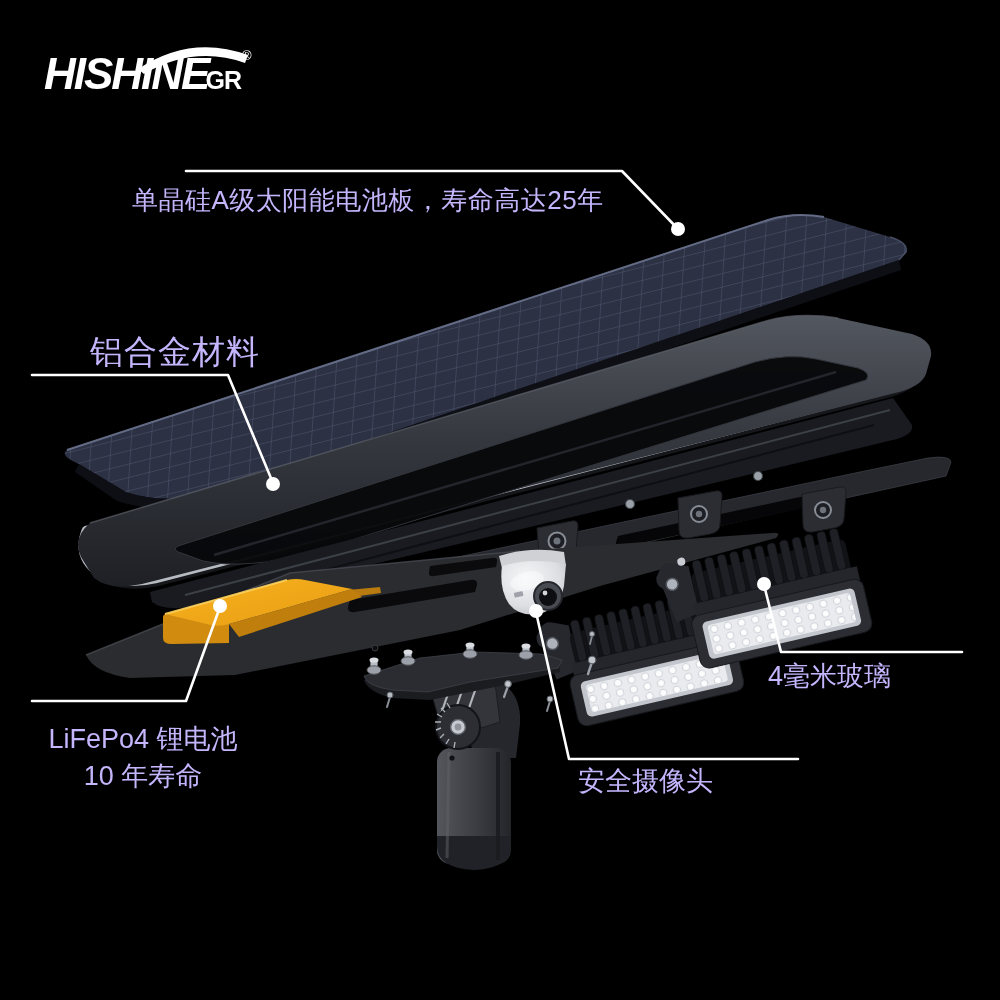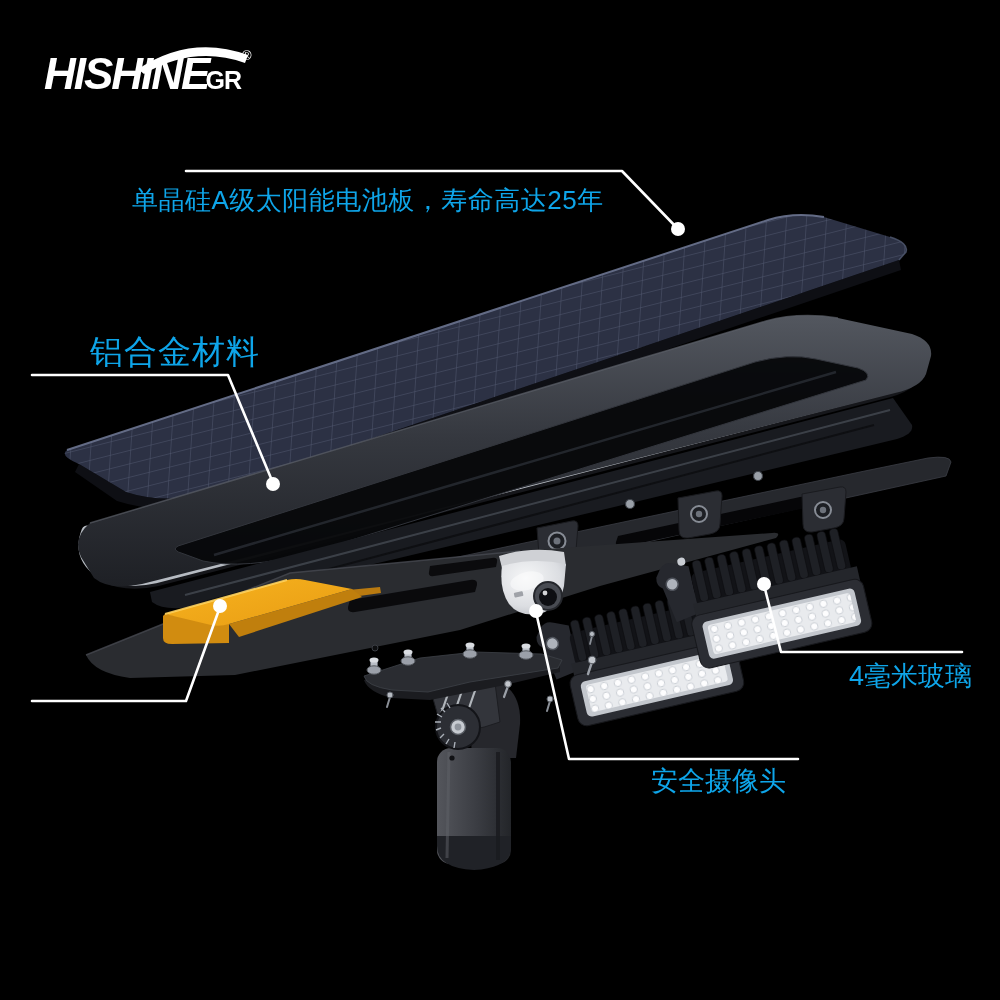--- a/index.html
+++ b/index.html
@@ -1,24 +1,24 @@
 <!DOCTYPE html>
 <html><head>
 <meta charset="utf-8">
 <style>
   html,body{margin:0;padding:0;background:#000;}
   #stage{position:relative;width:1000px;height:1000px;background:#000000;overflow:hidden;
          font-family:"Liberation Sans","DejaVu Sans",sans-serif;color:#ffffff;}
   #art{position:absolute;left:0;top:0;}
-  .label{position:absolute;color:#0ea5e9;z-index:5;}
+  .label{position:absolute;color:#c4b5fd;z-index:5;}
   .lbl-solar{left:132px;top:183px;font-size:26px;letter-spacing:.5px;white-space:nowrap;}
   .lbl-alum{left:90px;top:330px;font-size:33px;letter-spacing:1px;white-space:nowrap;}
   .lbl-batt{left:22px;top:721px;width:242px;text-align:center;font-size:27px;line-height:37px;}
-  .lbl-cam{left:578px;top:764px;width:208px;text-align:right;font-size:27px;line-height:34px;}
-  .lbl-glass{left:768px;top:659px;width:204px;text-align:right;font-size:27px;line-height:34px;}
+  .lbl-cam{left:578px;top:764px;width:208px;text-align:left;font-size:27px;line-height:34px;}
+  .lbl-glass{left:768px;top:659px;width:204px;text-align:left;font-size:27px;line-height:34px;}
   
   .logo{position:absolute;left:44px;top:36px;width:230px;height:70px;z-index:6;}
   .logo-row{position:absolute;left:0;top:16px;display:flex;align-items:baseline;}
   .logo-brand{font-size:44px;font-weight:800;font-style:italic;letter-spacing:-2px;line-height:1;}
   .logo-suffix{font-size:25px;font-weight:800;letter-spacing:-1px;margin-left:-3px;line-height:1;}
   .logo-reg{position:absolute;left:198px;top:12px;font-size:13px;font-weight:400;}
   .logo-swoosh{position:absolute;left:92px;top:0px;}
 </style>
 </head>
 <body>
@@ -238,20 +238,24 @@
       <span class="logo-brand">HISHINE</span>
       <span class="logo-suffix">GR</span>
     </div>
     <span class="logo-reg">®</span>
   </div>
 
   <div class="label lbl-solar">单晶硅A级太阳能电池板，寿命高达25年</div>
 
   <div class="label lbl-alum">铝合金材料</div>
 
+  <div class="label lbl-batt">
+    <div>LiFePo4 锂电池</div>
+    <div>10 年寿命</div>
+  </div>
 
   <div class="label lbl-cam">
     <div>安全摄像头</div>
   </div>
 
   <div class="label lbl-glass">
     <div>4毫米玻璃</div>
   </div>
 
 </div>

